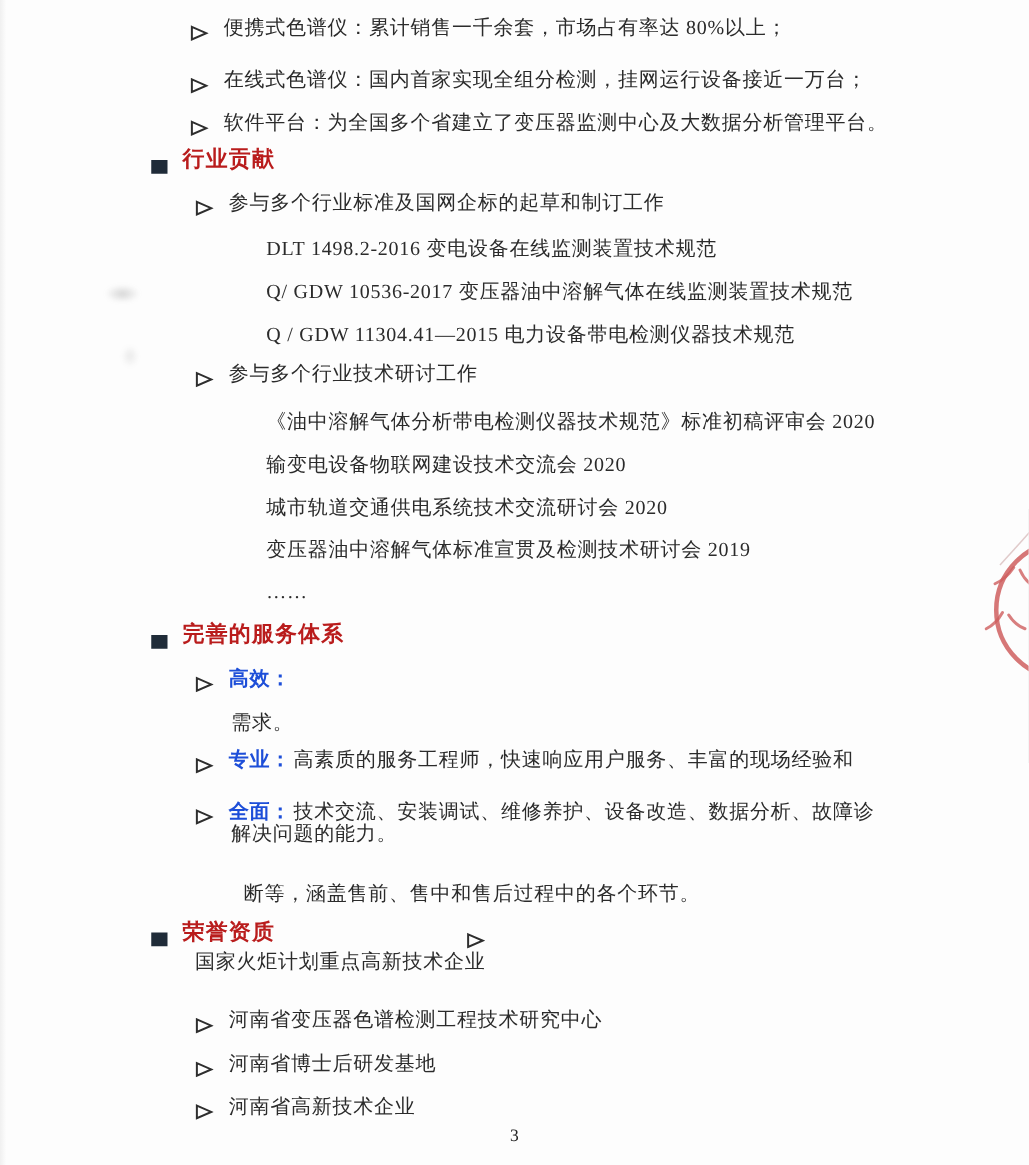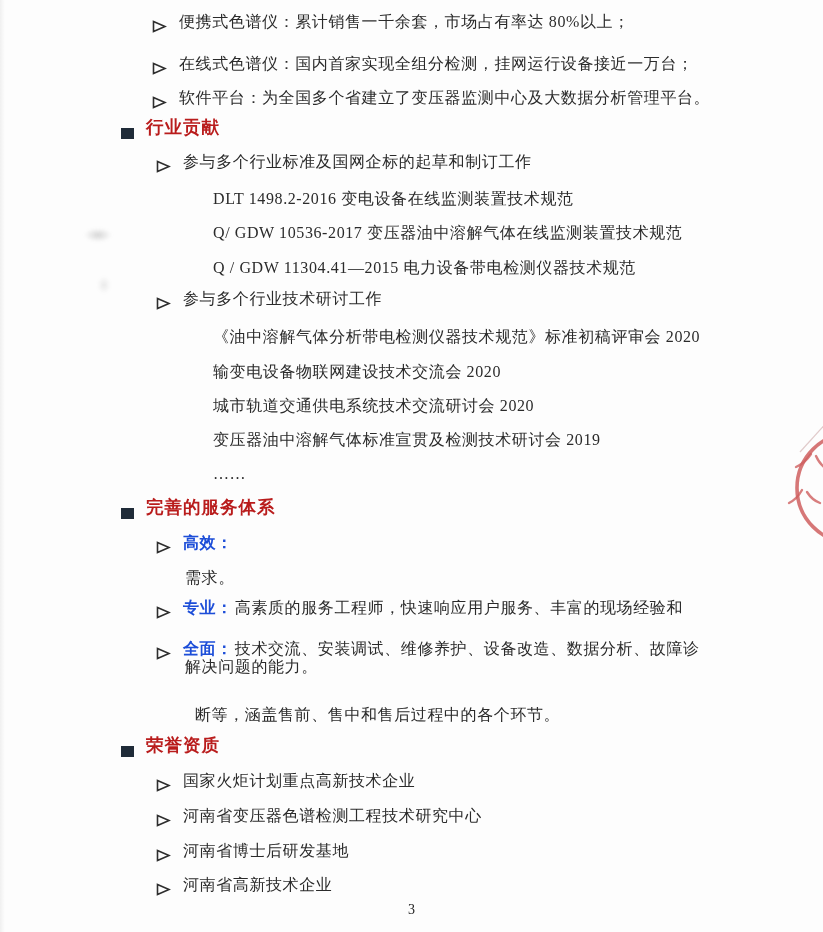--- a/index.html
+++ b/index.html
@@ -156,21 +156,21 @@
         <span class="txt">技术交流、安装调试、维修养护、设备改造、数据分析、故障诊</span>
       </div>
       <div class="doc-line" style="top: 700px; left: 195px;">
         <span class="txt">断等，涵盖售前、售中和售后过程中的各个环节。</span>
       </div>
       <div class="doc-line line-header" style="top: 731px; left: 121px;">
         <span class="bullet-square"></span>
         <span class="gap-a"></span>
         <span class="txt">荣誉资质</span>
       </div>
-      <div class="doc-line" style="top: 766px; left: 156px;">
+      <div class="doc-line" style="top: 746px; left: 156px; flex-direction: column;">
         <span class="bullet-arrow">
           <svg viewBox="0 0 15 13" width="15" height="13">
             <path d="M1.5 1.5 L13 6.5 L1.5 11.5 Z" fill="#fdfdfd" stroke="#2e2e2e" stroke-width="1.6" stroke-linejoin="miter"></path>
           </svg>
         </span>
         <span class="gap-a"></span>
         <span class="txt">国家火炬计划重点高新技术企业</span>
       </div>
       <div class="doc-line" style="top: 801px; left: 156px;">
         <span class="bullet-arrow">

